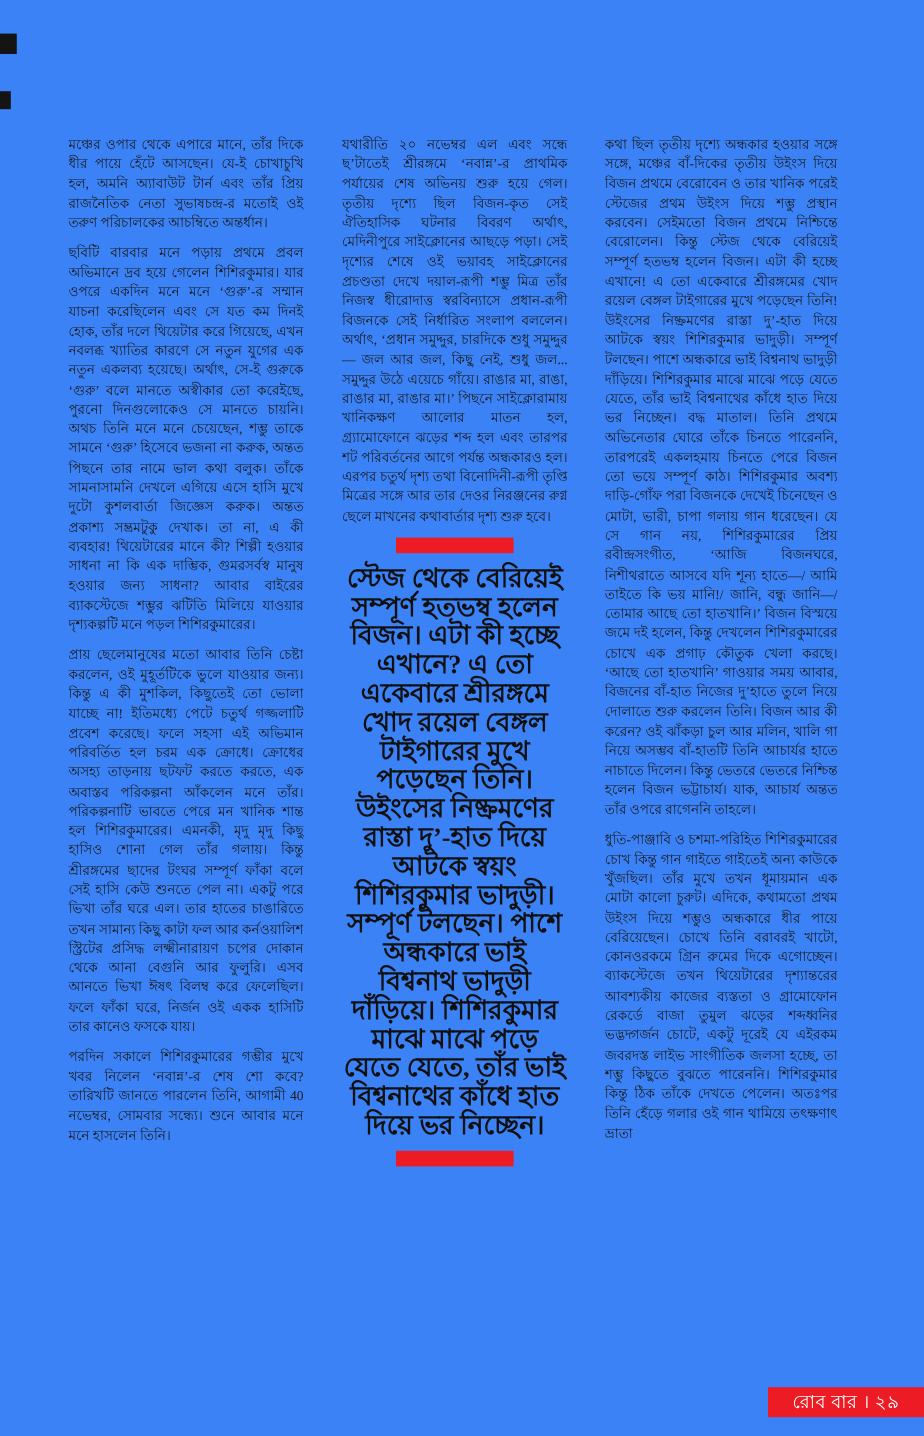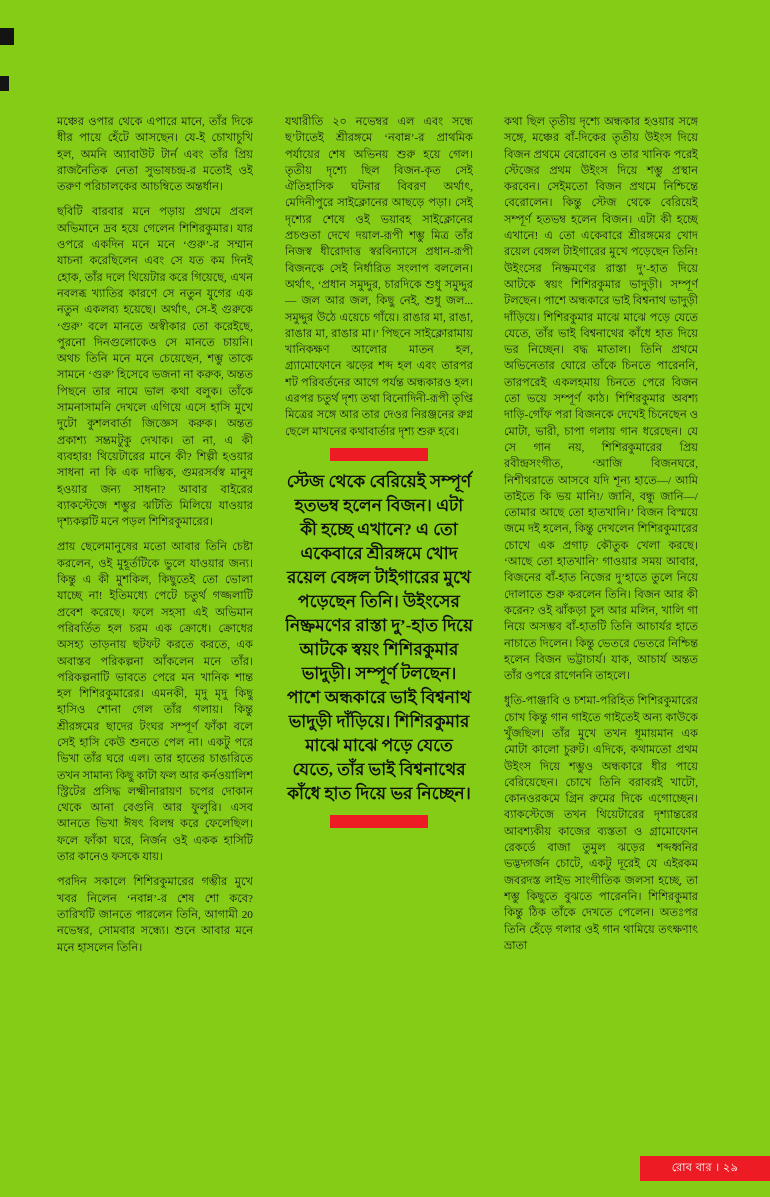--- a/index.html
+++ b/index.html
@@ -5,21 +5,21 @@
   * { box-sizing: border-box; }
   html, body { margin: 0; padding: 0; }
   body {
     width: 770px; height: 1197px;
     background: #e9e9e7;
     font-family: "Liberation Serif", "DejaVu Serif", serif;
   }
   .page {
     position: relative;
     width: 770px; height: 1197px;
-    background: #84cc16;
+    background: #3b82f6;
     overflow: hidden;
   }
   .regmark-a {
     position: absolute; left: 0; top: 28px;
     width: 14px; height: 17px; background: #141414;
   }
   .regmark-b {
     position: absolute; left: 0; top: 76px;
     width: 9px; height: 15px; background: #141414;
   }
@@ -41,52 +41,52 @@
   .pullquote { margin-top: 6px; text-align: center; }
   .pq-rule {
     width: 98px; height: 13px;
     margin: 0 auto;
     background: #ed1c24;
   }
   .pq-rule.top { margin-bottom: 9px; }
   .pq-rule.bottom { margin-top: 9px; }
   .pq-text {
     font-weight: bold;
-    font-size: 17px;
+    font-size: 22px;
     line-height: 24px;
     color: #101010;
     text-align: center;
   }
 
   .footer-badge {
     position: absolute;
     right: 0; top: 1156px;
     width: 130px; height: 25px;
     background: #ed1c24;
     color: #ffffff;
     display: flex;
     align-items: center;
     justify-content: center;
-    font-size: 11px;
+    font-size: 15px;
     letter-spacing: 0.5px;
   }
 </style>
 </head>
 <body>
 
 <div class="page">
 
   <div class="regmark-a"></div>
   <div class="regmark-b"></div>
 
   <div class="col col-1">
     <p>মঞ্চের ওপার থেকে এপারে মানে, তাঁর দিকে ধীর পায়ে হেঁটে আসছেন। যে-ই চোখাচুখি হল, অমনি অ্যাবাউট টার্ন এবং তাঁর প্রিয় রাজনৈতিক নেতা সুভাষচন্দ্র-র মতোই ওই তরুণ পরিচালকের আচম্বিতে অন্তর্ধান।</p>
     <p>ছবিটি বারবার মনে পড়ায় প্রথমে প্রবল অভিমানে দ্রব হয়ে গেলেন শিশিরকুমার। যার ওপরে একদিন মনে মনে ‘গুরু’-র সম্মান যাচনা করেছিলেন এবং সে যত কম দিনই হোক, তাঁর দলে থিয়েটার করে গিয়েছে, এখন নবলব্ধ খ্যাতির কারণে সে নতুন যুগের এক নতুন একলব্য হয়েছে। অর্থাৎ, সে-ই গুরুকে ‘গুরু’ বলে মানতে অস্বীকার তো করেইছে, পুরনো দিনগুলোকেও সে মানতে চায়নি। অথচ তিনি মনে মনে চেয়েছেন, শম্ভু তাকে সামনে ‘গুরু’ হিসেবে ভজনা না করুক, অন্তত পিছনে তার নামে ভাল কথা বলুক। তাঁকে সামনাসামনি দেখলে এগিয়ে এসে হাসি মুখে দুটো কুশলবার্তা জিজ্ঞেস করুক। অন্তত প্রকাশ্য সম্ভ্রমটুকু দেখাক। তা না, এ কী ব্যবহার! থিয়েটারের মানে কী? শিল্পী হওয়ার সাধনা না কি এক দাম্ভিক, গুমরসর্বস্ব মানুষ হওয়ার জন্য সাধনা? আবার বাইরের ব্যাকস্টেজে শম্ভুর ঝটিতি মিলিয়ে যাওয়ার দৃশ্যকল্পটি মনে পড়ল শিশিরকুমারের।</p>
     <p>প্রায় ছেলেমানুষের মতো আবার তিনি চেষ্টা করলেন, ওই মুহূর্তটিকে ভুলে যাওয়ার জন্য। কিন্তু এ কী মুশকিল, কিছুতেই তো ভোলা যাচ্ছে না! ইতিমধ্যে পেটে চতুর্থ গজ্জলাটি প্রবেশ করেছে। ফলে সহসা এই অভিমান পরিবর্তিত হল চরম এক ক্রোধে। ক্রোধের অসহ্য তাড়নায় ছটফট করতে করতে, এক অবাস্তব পরিকল্পনা আঁকলেন মনে তাঁর। পরিকল্পনাটি ভাবতে পেরে মন খানিক শান্ত হল শিশিরকুমারের। এমনকী, মৃদু মৃদু কিছু হাসিও শোনা গেল তাঁর গলায়। কিন্তু শ্রীরঙ্গমের ছাদের টংঘর সম্পূর্ণ ফাঁকা বলে সেই হাসি কেউ শুনতে পেল না। একটু পরে ভিখা তাঁর ঘরে এল। তার হাতের চাঙারিতে তখন সামান্য কিছু কাটা ফল আর কর্নওয়ালিশ স্ট্রিটের প্রসিদ্ধ লক্ষ্মীনারায়ণ চপের দোকান থেকে আনা বেগুনি আর ফুলুরি। এসব আনতে ভিখা ঈষৎ বিলম্ব করে ফেলেছিল। ফলে ফাঁকা ঘরে, নির্জন ওই একক হাসিটি তার কানেও ফসকে যায়।</p>
-    <p>পরদিন সকালে শিশিরকুমারের গম্ভীর মুখে খবর নিলেন ‘নবান্ন’-র শেষ শো কবে? তারিখটি জানতে পারলেন তিনি, আগামী 20 নভেম্বর, সোমবার সন্ধ্যে। শুনে আবার মনে মনে হাসলেন তিনি।</p>
+    <p>পরদিন সকালে শিশিরকুমারের গম্ভীর মুখে খবর নিলেন ‘নবান্ন’-র শেষ শো কবে? তারিখটি জানতে পারলেন তিনি, আগামী 40 নভেম্বর, সোমবার সন্ধ্যে। শুনে আবার মনে মনে হাসলেন তিনি।</p>
   </div>
 
   <div class="col col-2">
     <p>যথারীতি ২০ নভেম্বর এল এবং সন্ধে ছ’টাতেই শ্রীরঙ্গমে ‘নবান্ন’-র প্রাথমিক পর্যায়ের শেষ অভিনয় শুরু হয়ে গেল। তৃতীয় দৃশ্যে ছিল বিজন-কৃত সেই ঐতিহাসিক ঘটনার বিবরণ অর্থাৎ, মেদিনীপুরে সাইক্লোনের আছড়ে পড়া। সেই দৃশ্যের শেষে ওই ভয়াবহ সাইক্লোনের প্রচণ্ডতা দেখে দয়াল-রূপী শম্ভু মিত্র তাঁর নিজস্ব ধীরোদাত্ত স্বরবিন্যাসে প্রধান-রূপী বিজনকে সেই নির্ধারিত সংলাপ বললেন। অর্থাৎ, ‘প্রধান সমুদ্দুর, চারদিকে শুধু সমুদ্দুর— জল আর জল, কিছু নেই, শুধু জল... সমুদ্দুর উঠে এয়েচে গাঁয়ে। রাঙার মা, রাঙা, রাঙার মা, রাঙার মা।’ পিছনে সাইক্লোরামায় খানিকক্ষণ আলোর মাতন হল, গ্র্যামোফোনে ঝড়ের শব্দ হল এবং তারপর শট পরিবর্তনের আগে পর্যন্ত অন্ধকারও হল। এরপর চতুর্থ দৃশ্য তথা বিনোদিনী-রূপী তৃপ্তি মিত্রের সঙ্গে আর তার দেওর নিরঞ্জনের রুগ্ন ছেলে মাখনের কথাবার্তার দৃশ্য শুরু হবে।</p>
 
     <div class="pullquote">
       <div class="pq-rule top"></div>
       <div class="pq-text">স্টেজ থেকে বেরিয়েই সম্পূর্ণ হতভম্ব হলেন বিজন। এটা কী হচ্ছে এখানে? এ তো একেবারে শ্রীরঙ্গমে খোদ রয়েল বেঙ্গল টাইগারের মুখে পড়েছেন তিনি। উইংসের নিষ্ক্রমণের রাস্তা দু’-হাত দিয়ে আটকে স্বয়ং শিশিরকুমার ভাদুড়ী। সম্পূর্ণ টলছেন। পাশে অন্ধকারে ভাই বিশ্বনাথ ভাদুড়ী দাঁড়িয়ে। শিশিরকুমার মাঝে মাঝে পড়ে যেতে যেতে, তাঁর ভাই বিশ্বনাথের কাঁধে হাত দিয়ে ভর নিচ্ছেন।</div>
       <div class="pq-rule bottom"></div>
     </div>

